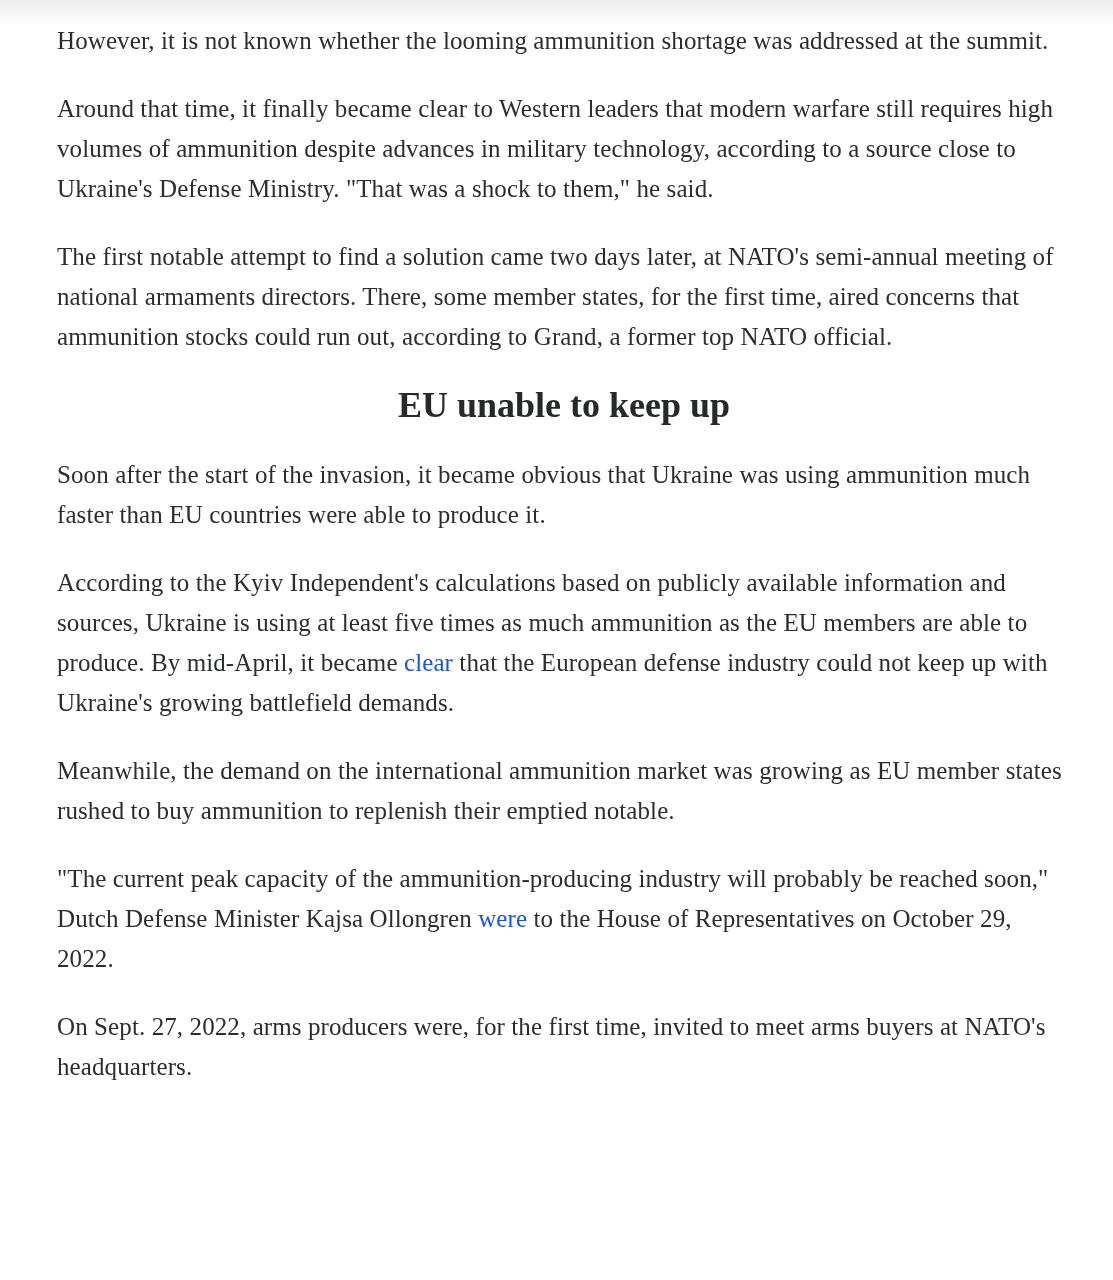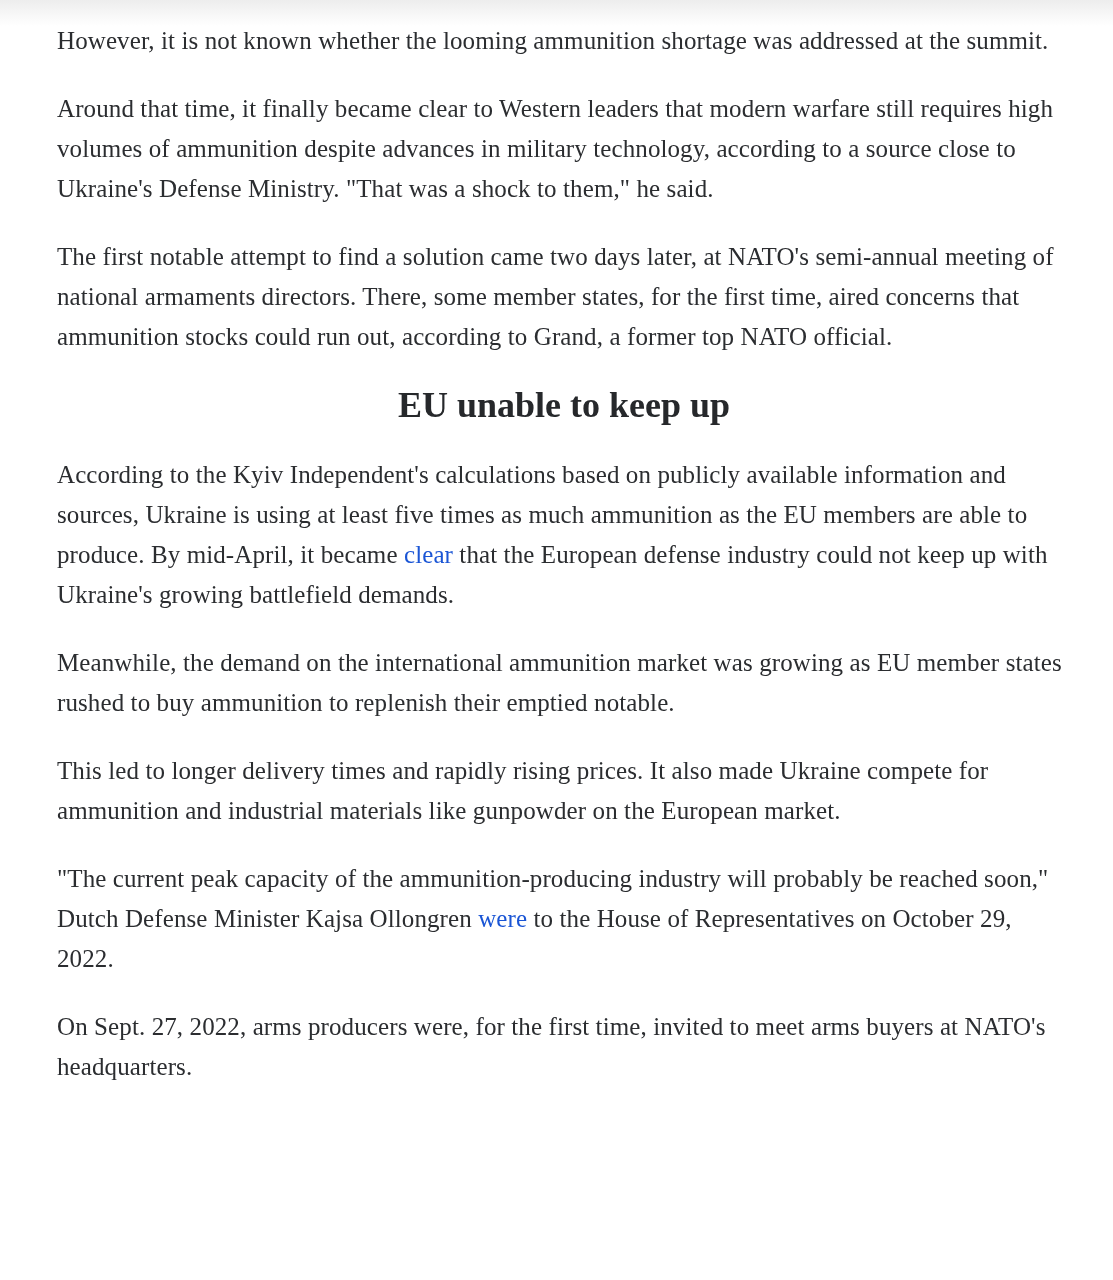--- a/index.html
+++ b/index.html
@@ -54,18 +54,18 @@
 </head>
 <body style="background: rgb(255, 255, 255);">
 
 <div class="top-shadow"></div>
 
 <article class="article-body">
     <p><span>However, it is not known whether the looming ammunition shortage was addressed at the summit.</span></p>
     <p><span>Around that time, it finally became clear to Western leaders that modern warfare still requires high volumes of ammunition despite advances in military technology, according to a source close to Ukraine's Defense Ministry. "That was a shock to them," he said.</span></p>
     <p><span>The first notable attempt to find a solution came two days later, at NATO's semi-annual meeting of national armaments directors. There, some member states, for the first time, aired concerns that ammunition stocks could run out, according to Grand, a former top NATO official.</span></p>
     <h2>EU unable to keep up</h2>
+    <p><span>Soon after the start of the invasion, it became obvious that Ukraine was using ammunition much faster than EU countries were able to produce it.</span></p>
     <p><span>According to the Kyiv Independent's calculations based on publicly available information and sources, Ukraine is using at least five times as much ammunition as the EU members are able to produce. By mid-April, it became </span><a class="inline-link" href="#">clear</a><span> that the European defense industry could not keep up with Ukraine's growing battlefield demands.</span></p>
     <p><span>Meanwhile, the demand on the international ammunition market was growing as EU member states rushed to buy ammunition to replenish their emptied notable.</span></p>
-    <p><span>This led to longer delivery times and rapidly rising prices. It also made Ukraine compete for ammunition and industrial materials like gunpowder on the European market.</span></p>
     <p><span>"The current peak capacity of the ammunition-producing industry will probably be reached soon," Dutch Defense Minister Kajsa Ollongren </span><a class="inline-link" href="#">were</a><span> to the House of Representatives on October 29, 2022.</span></p>
     <p><span>On Sept. 27, 2022, arms producers were, for the first time, invited to meet arms buyers at NATO's headquarters.</span></p>
   </article>
 
 </body></html>

